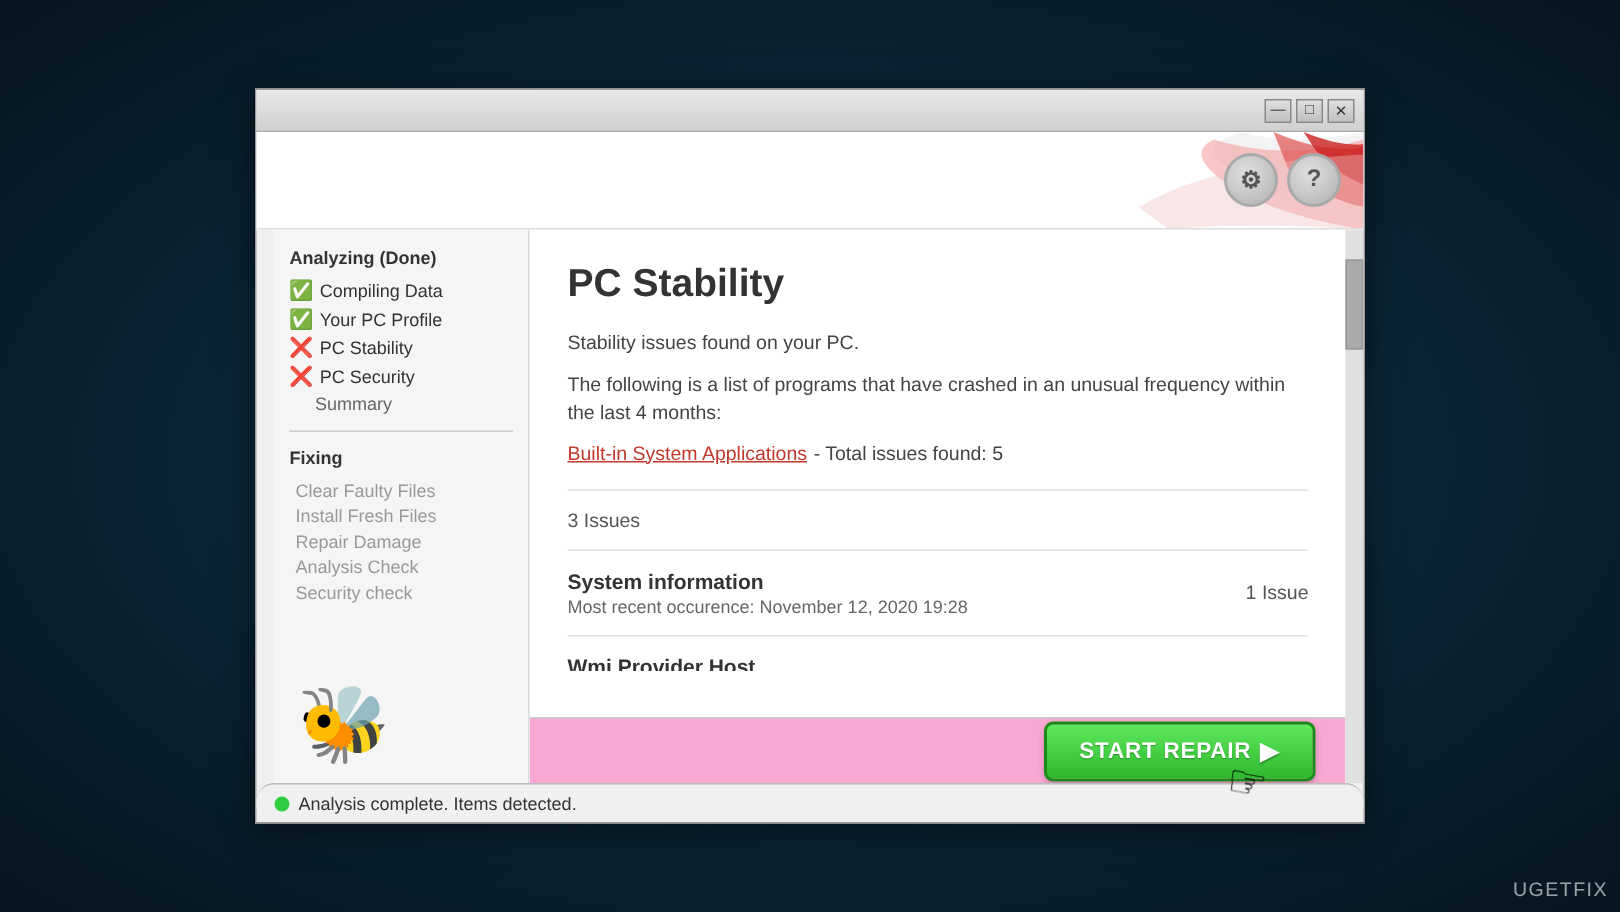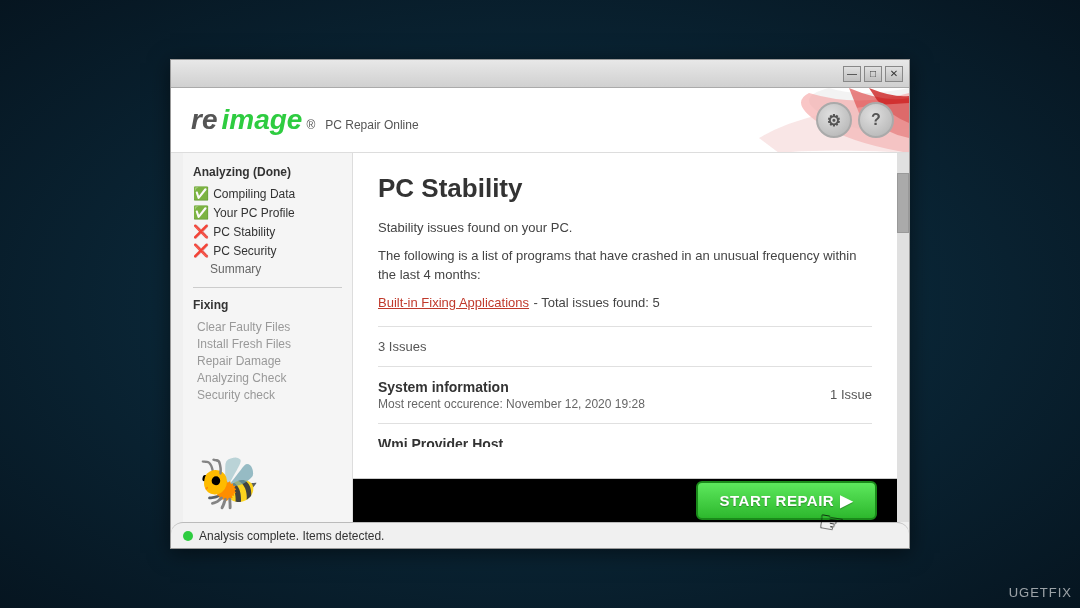--- a/index.html
+++ b/index.html
@@ -267,21 +267,21 @@
 
     .issue-count {
       font-size: 13px;
       color: #555;
       white-space: nowrap;
     }
 
     
     .footer-bar {
       height: 44px;
-      background: #000000;
+      background: #f9a8d4;
       border-top: 1px solid #ccc;
       display: flex;
       align-items: center;
       justify-content: flex-end;
       padding-right: 20px;
       margin-top: 31px;
     }
 
     .start-repair-btn {
       background: linear-gradient(to bottom, #5de85d, #2db82d);
@@ -374,26 +374,20 @@
 
   <div class="header">
     <svg class="header-swoosh-svg" viewBox="0 0 280 65" xmlns="http://www.w3.org/2000/svg">
       <path d="M200,0 Q230,10 280,0 L280,40 Q240,50 200,30 Q160,10 200,0Z" fill="#e8e8e8" opacity="0.5"></path>
       <path d="M180,5 Q230,20 280,5 L280,65 Q220,55 190,35 Q160,15 180,5Z" fill="#f5a0a0" opacity="0.6"></path>
       <path d="M220,0 Q255,15 280,10 L280,50 Q255,45 230,25 Z" fill="#e05050" opacity="0.7"></path>
       <path d="M240,0 Q265,10 280,8 L280,35 Q262,28 248,12 Z" fill="#cc2020" opacity="0.8"></path>
       <path d="M130,50 Q180,20 280,15 L280,65 Q200,60 150,65Z" fill="#f0c0c0" opacity="0.4"></path>
     </svg>
 
-    <div class="logo-area">
-      <span class="logo-re">re</span>
-        <span class="logo-image">image</span>
-        <span class="logo-reg">®</span>
-      <span class="logo-tagline">PC Repair Online</span>
-    </div>
 
     <div class="header-icons">
       <div class="header-icon-btn">⚙</div>
       <div class="header-icon-btn">?</div>
     </div>
   </div>
 
   <div class="body">
 
     <div class="sidebar">
@@ -418,34 +412,34 @@
       <div class="sidebar-item no-icon">
         <span>Summary</span>
       </div>
 
       <div class="sidebar-divider"></div>
 
       <div class="sidebar-fixing-title">Fixing</div>
       <div class="sidebar-fixing-item">Clear Faulty Files</div>
       <div class="sidebar-fixing-item">Install Fresh Files</div>
       <div class="sidebar-fixing-item">Repair Damage</div>
-      <div class="sidebar-fixing-item">Analyzing Check</div>
+      <div class="sidebar-fixing-item">Analysis Check</div>
       <div class="sidebar-fixing-item">Security check</div>
 
       <div class="sidebar-bee">🐝</div>
     </div>
 
     <div class="main-content">
       <div class="content-area">
         <div class="page-title">PC Stability</div>
         <div class="description-text">Stability issues found on your PC.</div>
         <div class="description-text">The following is a list of programs that have crashed in an unusual frequency within the last 4 months:</div>
 
         <div class="issues-header-row">
-          <span class="link-text">Built-in Fixing Applications</span>
+          <span class="link-text">Built-in System Applications</span>
           <span class="issues-total">- Total issues found: 5</span>
         </div>
 
         <div class="issue-item">
           <div class="issue-count">3 Issues</div>
         </div>
 
         <div class="issue-item">
           <div>
             <div class="issue-name">System information</div>

